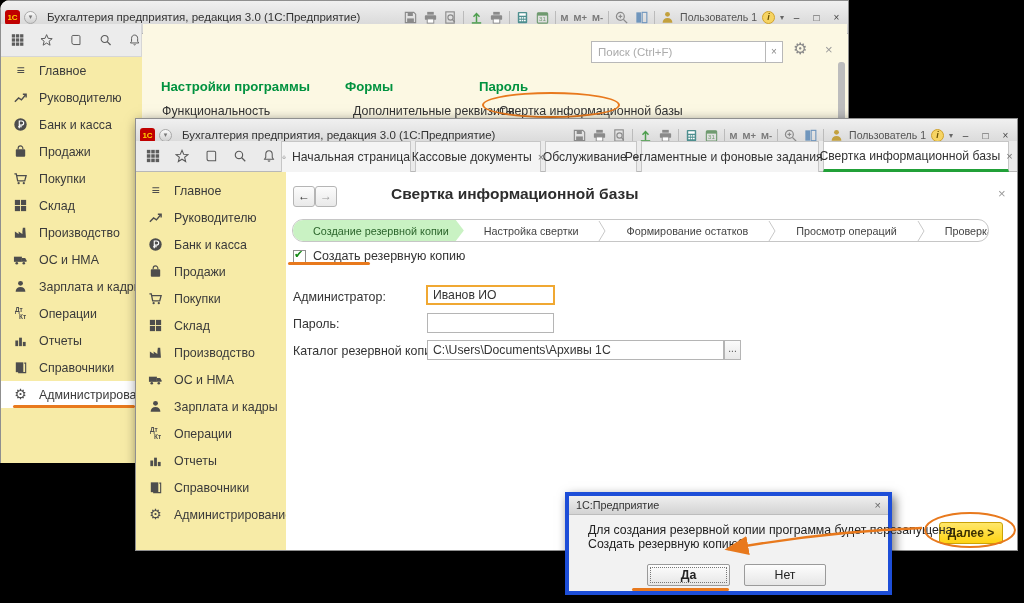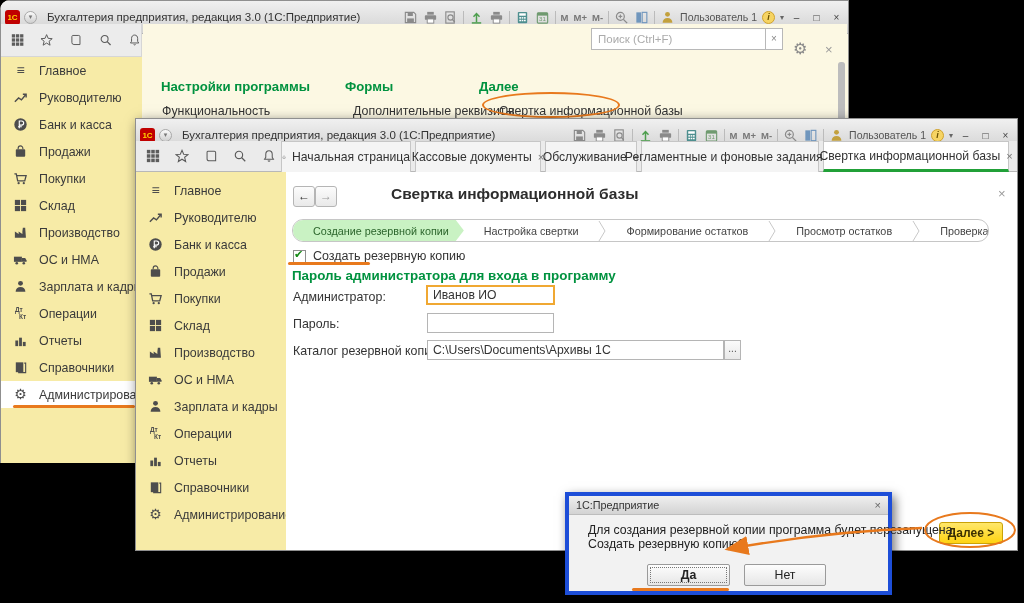--- a/index.html
+++ b/index.html
@@ -43,21 +43,21 @@
   .srow.sel{background:#fff;}
   .sic{width:15px;height:15px;color:#4d4d4d;flex:0 0 auto;display:flex;align-items:center;justify-content:center;}
   .sic svg{width:15px;height:15px;}
   .sic.glyph{font-size:14px;color:#4d4d4d;line-height:15px;}
   .slbl{font-size:12.4px;color:#3a3a3a;white-space:nowrap;}
   .dtkt{display:flex;flex-direction:column;line-height:6.5px;font-size:6.5px;color:#4d4d4d;font-weight:bold;}
   .dtkt i{font-style:normal;} .dtkt i:last-child{margin-left:4px;}
 
   
   .bgcontent{position:absolute;left:142px;top:23px;right:1px;bottom:1px;background:#fcf8e3;}
-  .searchwrap{position:absolute;left:448px;top:4px;width:192px;height:22px;display:flex;}
+  .searchwrap{position:absolute;left:448px;top:17px;width:192px;height:22px;display:flex;}
   .searchinput{flex:1;border:1px solid #b8b8b8;border-right:none;font-size:11.5px;padding:0 6px;color:#333;background:#fff;outline:none;}
   .searchinput::placeholder{color:#ababab;}
   .searchclear{width:18px;border:1px solid #b8b8b8;background:#fff;color:#888;font-size:10px;text-align:center;line-height:20px;cursor:pointer;}
   .gearbtn{position:absolute;left:650px;top:15px;font-size:16px;color:#8a8a8a;cursor:pointer;}
   .gearbtn:after{content:"";}
   .panelclose{position:absolute;left:682px;top:18px;font-size:13px;color:#9a9a9a;cursor:pointer;}
   .sechead{position:absolute;font-size:13.2px;font-weight:bold;color:#00923f;white-space:nowrap;cursor:pointer;}
   .secitem{position:absolute;font-size:12.4px;color:#333;white-space:nowrap;cursor:pointer;}
   .vscroll{position:absolute;right:2px;top:38px;width:7px;height:400px;background:#f1ecd9;border-radius:3px;}
   .vthumb{position:absolute;left:0;top:0;width:7px;height:64px;background:#bdbdbd;border-radius:3px;}
@@ -424,21 +424,21 @@
     <div class="bgcontent">
       <div class="searchwrap">
         <input class="searchinput" placeholder="Поиск (Ctrl+F)" style="">
         <span class="searchclear">×</span>
       </div>
       <span class="gearbtn">⚙</span>
       <span class="panelclose">×</span>
 
       <span class="sechead" style="left:18px;top:55px;">Настройки программы</span>
       <span class="sechead" style="left:202px;top:55px;">Формы</span>
-      <span class="sechead" style="left:336px;top:55px;">Далее</span>
+      <span class="sechead" style="left:336px;top:55px;">Пароль</span>
 
       <span class="secitem" style="left:19px;top:80px;">Функциональность</span>
       <span class="secitem" style="left:210px;top:80px;">Дополнительные реквизиты</span>
       <span class="secitem" style="left:356px;top:80px;">Свертка информационной базы</span>
 
       <div class="vscroll">
           <div class="vthumb"></div>
         </div>
     </div>
   </div>
@@ -657,21 +657,21 @@
         <svg class="sepch" viewBox="0 0 8 22">
             <path d="M1 1 L7 11 L1 21" stroke="#c8c8c8" fill="none"></path>
           </svg>
         <div class="step">
             <span>Формирование остатков</span>
           </div>
         <svg class="sepch" viewBox="0 0 8 22">
             <path d="M1 1 L7 11 L1 21" stroke="#c8c8c8" fill="none"></path>
           </svg>
         <div class="step">
-            <span>Просмотр остатков</span>
+            <span>Просмотр операций</span>
           </div>
         <svg class="sepch" viewBox="0 0 8 22">
             <path d="M1 1 L7 11 L1 21" stroke="#c8c8c8" fill="none"></path>
           </svg>
         <div class="step">
             <span>Проверка</span>
           </div>
         <svg class="sepch" viewBox="0 0 8 22">
             <path d="M1 1 L7 11 L1 21" stroke="#c8c8c8" fill="none"></path>
           </svg>
@@ -682,21 +682,20 @@
       </div>
 
       <div class="cbrow">
         <span class="cbbox">
             <span>✔</span>
           </span>
         <span class="cblbl">Создать резервную копию</span>
       </div>
       <div class="ann-line" style="left:2px;top:90px;width:82px;"></div>
 
-      <div class="grnhead">Пароль администратора для входа в программу</div>
 
       <span class="flabel" style="left:7px;top:118px;">Администратор:</span>
       <input class="ffield gold" style="left: 140px; top: 113px; width: 129px;" value="Иванов ИО">
 
       <span class="flabel" style="left:7px;top:145px;">Пароль:</span>
       <input class="ffield" style="left: 141px; top: 141px; width: 127px;" value="">
 
       <span class="flabel" style="left:7px;top:172px;">Каталог резервной копии ИБ:</span>
       <input class="ffield" style="left: 141px; top: 168px; width: 297px;" value="C:\Users\Documents\Архивы 1С">
       <span class="dotsbtn" style="left:438px;top:168px;">...</span>

